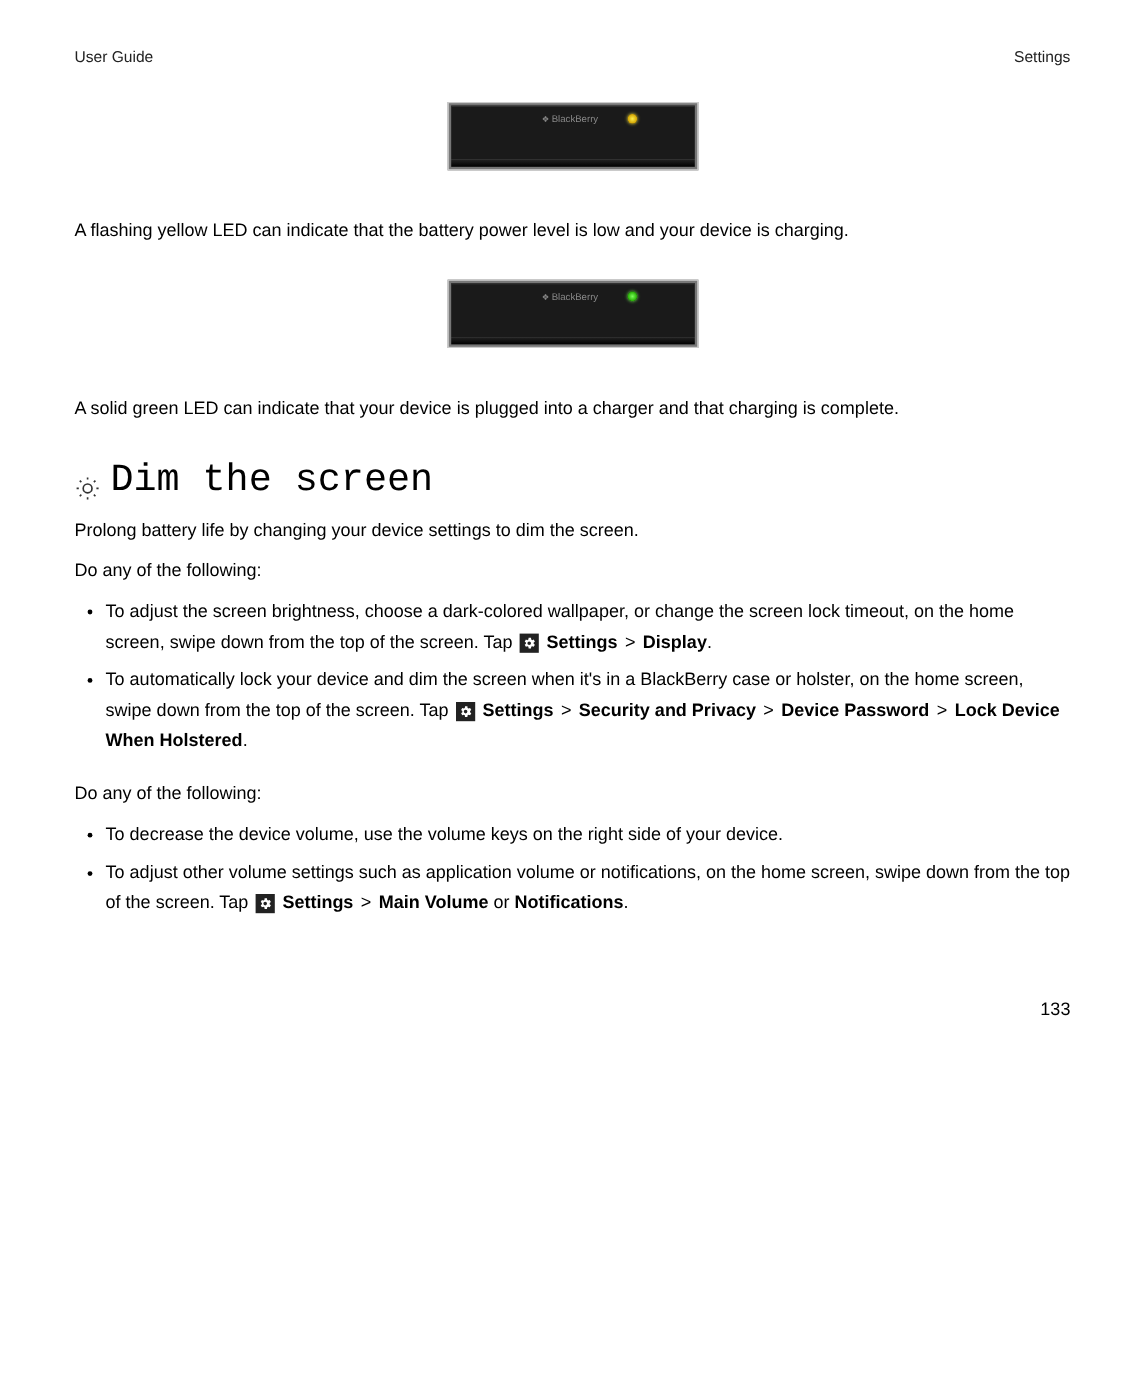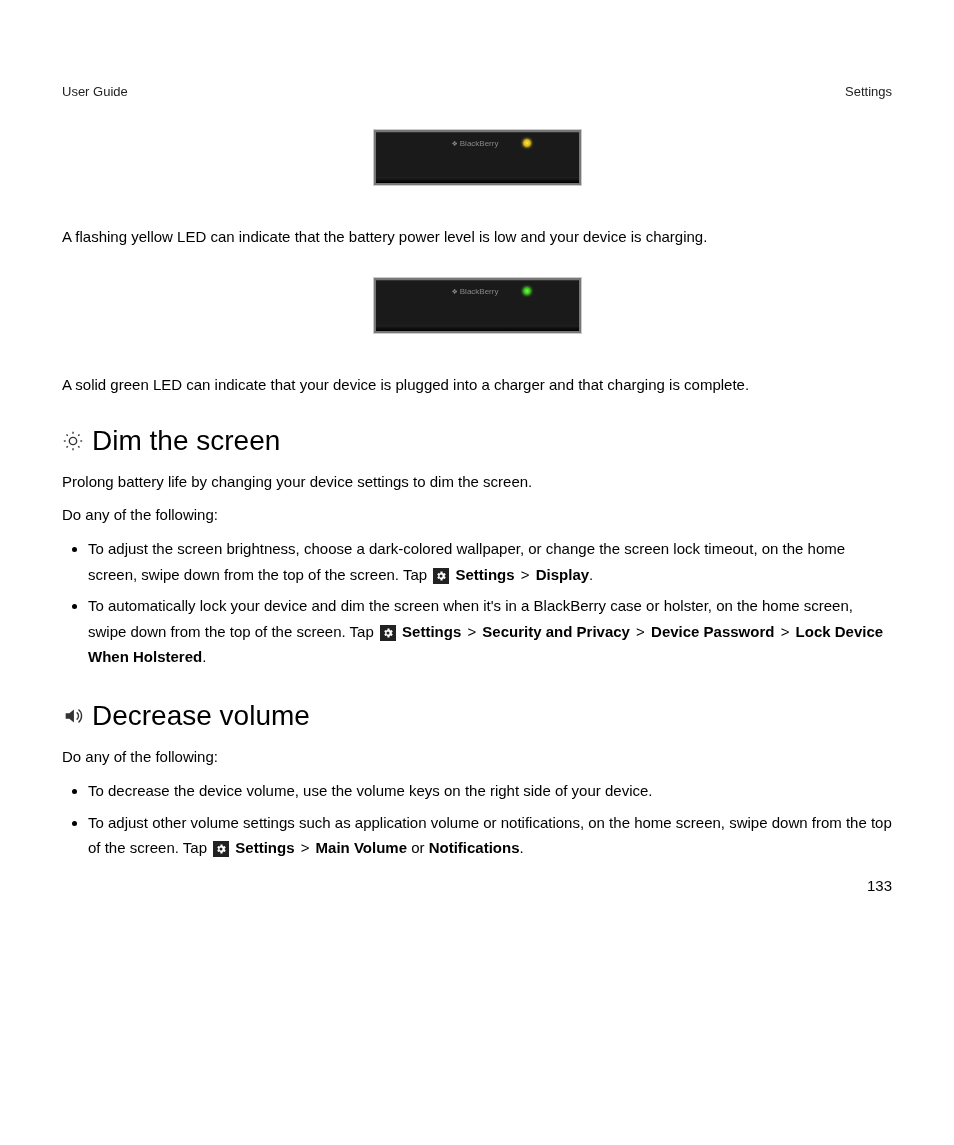--- a/index.html
+++ b/index.html
@@ -8,21 +8,20 @@
     background: #fff;
     font-family: Arial, Helvetica, sans-serif;
     color: #000;
   }
   .page {
     width: 954px;
     height: 896px;
     position: relative;
     box-sizing: border-box;
     padding: 40px 62px 0 62px;
-    margin-top: 44px;
   }
   .header-row {
     display: flex;
     justify-content: space-between;
     font-size: 13px;
     color: #222;
     margin-bottom: 30px;
   }
   .device-figure {
     display: flex;
@@ -84,26 +83,27 @@
     font-weight: 300;
     margin: 30px 0 12px 0;
     letter-spacing: 0px;
   }
   .section-intro {
     font-size: 15px;
     line-height: 1.4;
     margin-bottom: 40px;
   }
   .sub-heading {
-    font-size: 28px;
+    font-size: 32px;
     font-weight: 400;
     margin: 30px 0 14px 0;
     display: flex;
-    align-items: center;
+    align-items: flex-end;
     gap: 8px;
+    font-family: Liberation Mono, monospace;
   }
   .sub-heading .icon {
     width: 22px;
     height: 22px;
     display: inline-flex;
     align-items: center;
     justify-content: center;
   }
   .sub-para {
     font-size: 15px;
@@ -214,30 +214,20 @@
       <span class="bold">Settings</span>
       <span class="sep">&gt;</span>
       <span class="bold">Security and Privacy</span>
       <span class="sep">&gt;</span>
       <span class="bold">Device Password</span>
       <span class="sep">&gt;</span>
       <span class="bold">Lock Device When Holstered</span><span>.</span>
     </li>
   </ul>
 
-  <h2 class="sub-heading">
-    <span class="icon">
-      <svg viewBox="0 0 24 24" width="22" height="22" fill="#333">
-        <path d="M4 9v6h4l5 4V5L8 9H4z"></path>
-        <path d="M16 8a5 5 0 0 1 0 8" fill="none" stroke="#333" stroke-width="1.5"></path>
-        <path d="M18 5a9 9 0 0 1 0 14" fill="none" stroke="#333" stroke-width="1.5"></path>
-      </svg>
-    </span>
-    <span>Decrease volume</span>
-  </h2>
   <p class="sub-para">Do any of the following:</p>
   <ul class="bullets">
     <li>To decrease the device volume, use the volume keys on the right side of your device.</li>
     <li>
       <span>To adjust other volume settings such as application volume or notifications, on the home screen, swipe down from the top of the screen. Tap </span>
       <span class="inline-icon">
         <svg viewBox="0 0 24 24" width="12" height="12" fill="#fff">
             <path d="M19.4 13a7.6 7.6 0 0 0 .1-1 7.6 7.6 0 0 0-.1-1l2.1-1.6-2-3.5-2.5 1a7.3 7.3 0 0 0-1.7-1L15 3h-4l-.3 2.9a7.3 7.3 0 0 0-1.7 1l-2.5-1-2 3.5L6.6 11a7.6 7.6 0 0 0-.1 1 7.6 7.6 0 0 0 .1 1l-2.1 1.6 2 3.5 2.5-1a7.3 7.3 0 0 0 1.7 1L11 21h4l.3-2.9a7.3 7.3 0 0 0 1.7-1l2.5 1 2-3.5Z M12 15a3 3 0 1 1 3-3 3 3 0 0 1-3 3Z"></path>
           </svg>
       </span>

